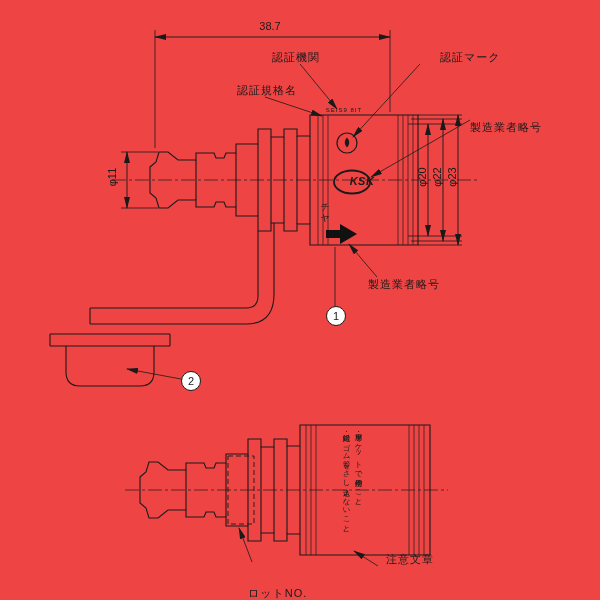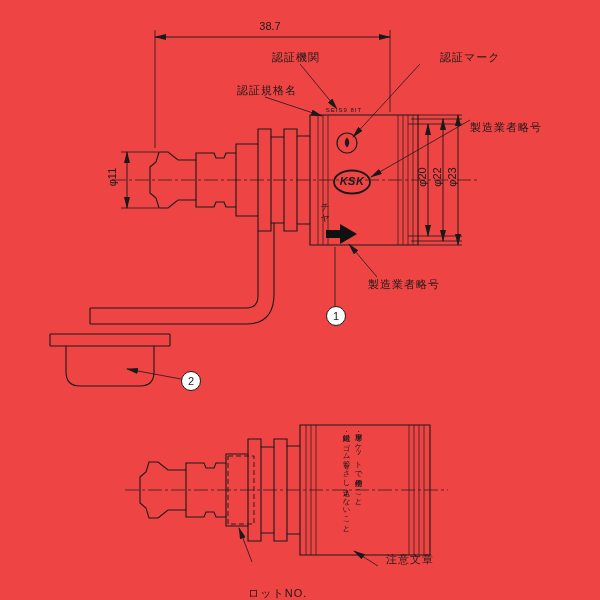--- a/index.html
+++ b/index.html
@@ -119,21 +119,21 @@
   <div class="dim rot ctr" style="left:420px;top:171px;width:34px;">φ22</div>
   <div class="dim rot ctr" style="left:435px;top:171px;width:34px;">φ23</div>
 
   <div class="lbl" style="left:272px;top:50px;">認証機関</div>
   <div class="lbl" style="left:406px;top:50px;margin-left:34px;">認証マーク</div>
   <div class="lbl" style="left:237px;top:83px;">認証規格名</div>
   <div class="lbl" style="left:470px;top:120px;">製造業者略号</div>
   <div class="lbl" style="left:368px;top:277px;">製造業者略号</div>
 
   <div class="lbl tiny ctr" style="left:318px;top:107px;width:52px;">SEIS9 8IT</div>
-  <div class="logo ctr" style="left:337px;top:175px;width:30px;">KSK</div>
+  <div class="logo ctr" style="left:347px;top:175px;width:30px;">KSK</div>
   <div class="vtext" style="left:318px;top:197px;font-size:9px;">チヤ</div>
 
   <div class="callout" style="left:326px;top:306px;">
     <span>1</span>
   </div>
   <div class="callout" style="left:181px;top:371px;">
     <span>2</span>
   </div>
 
   <div class="lbl" style="left:248px;top:586px;">ロットNO.</div>

